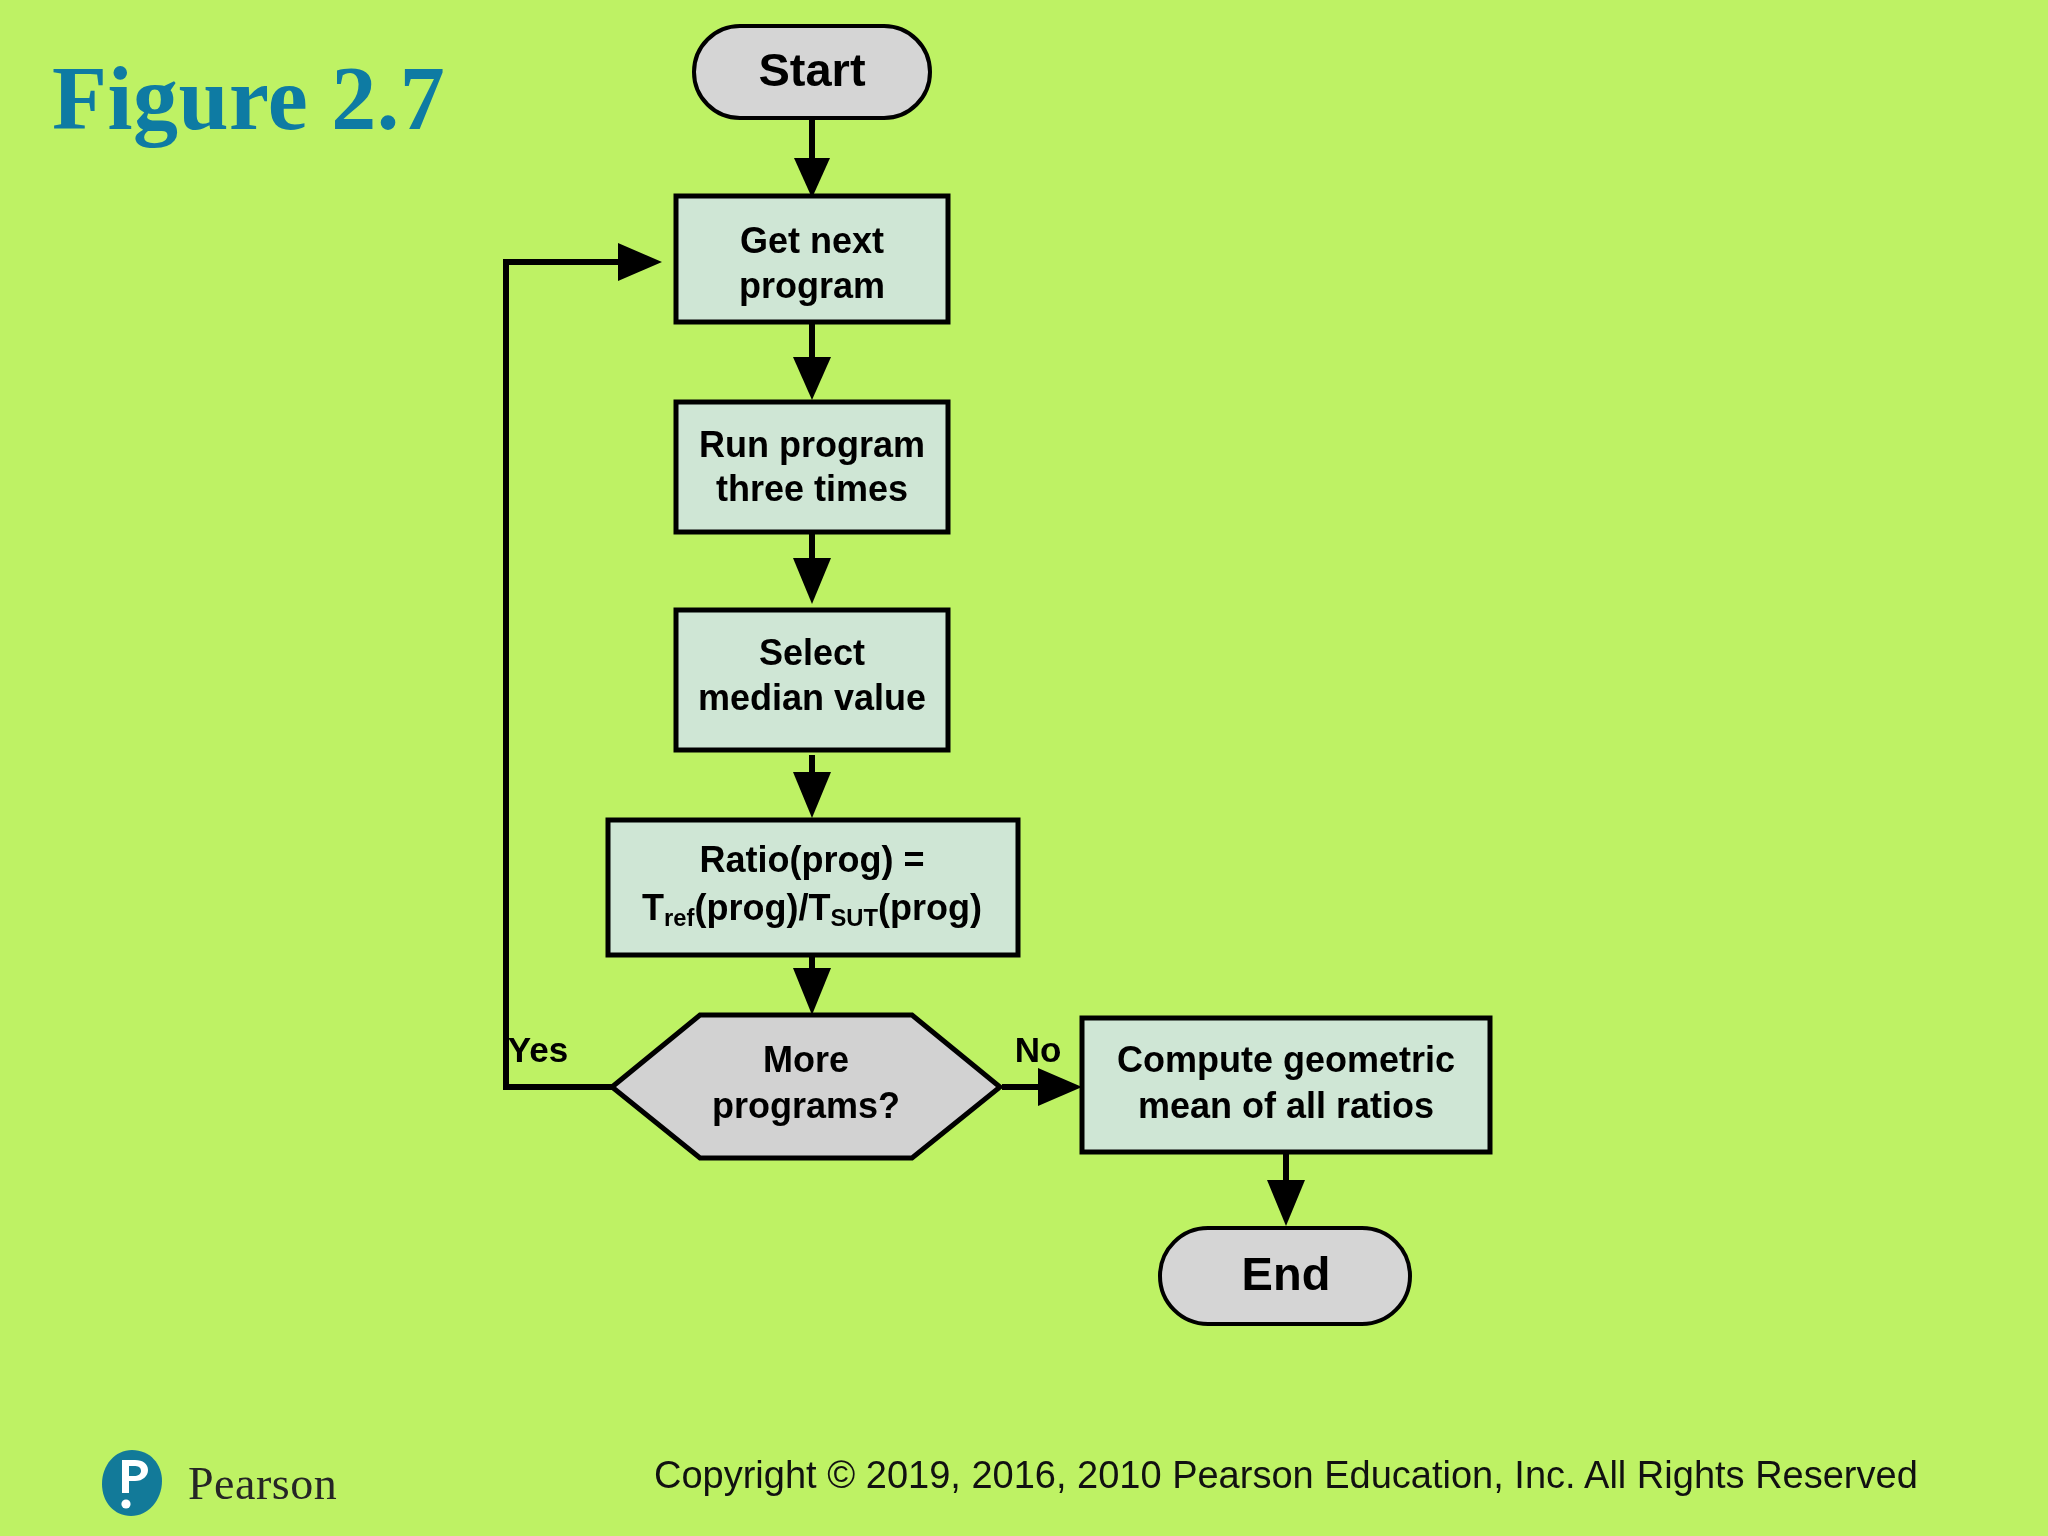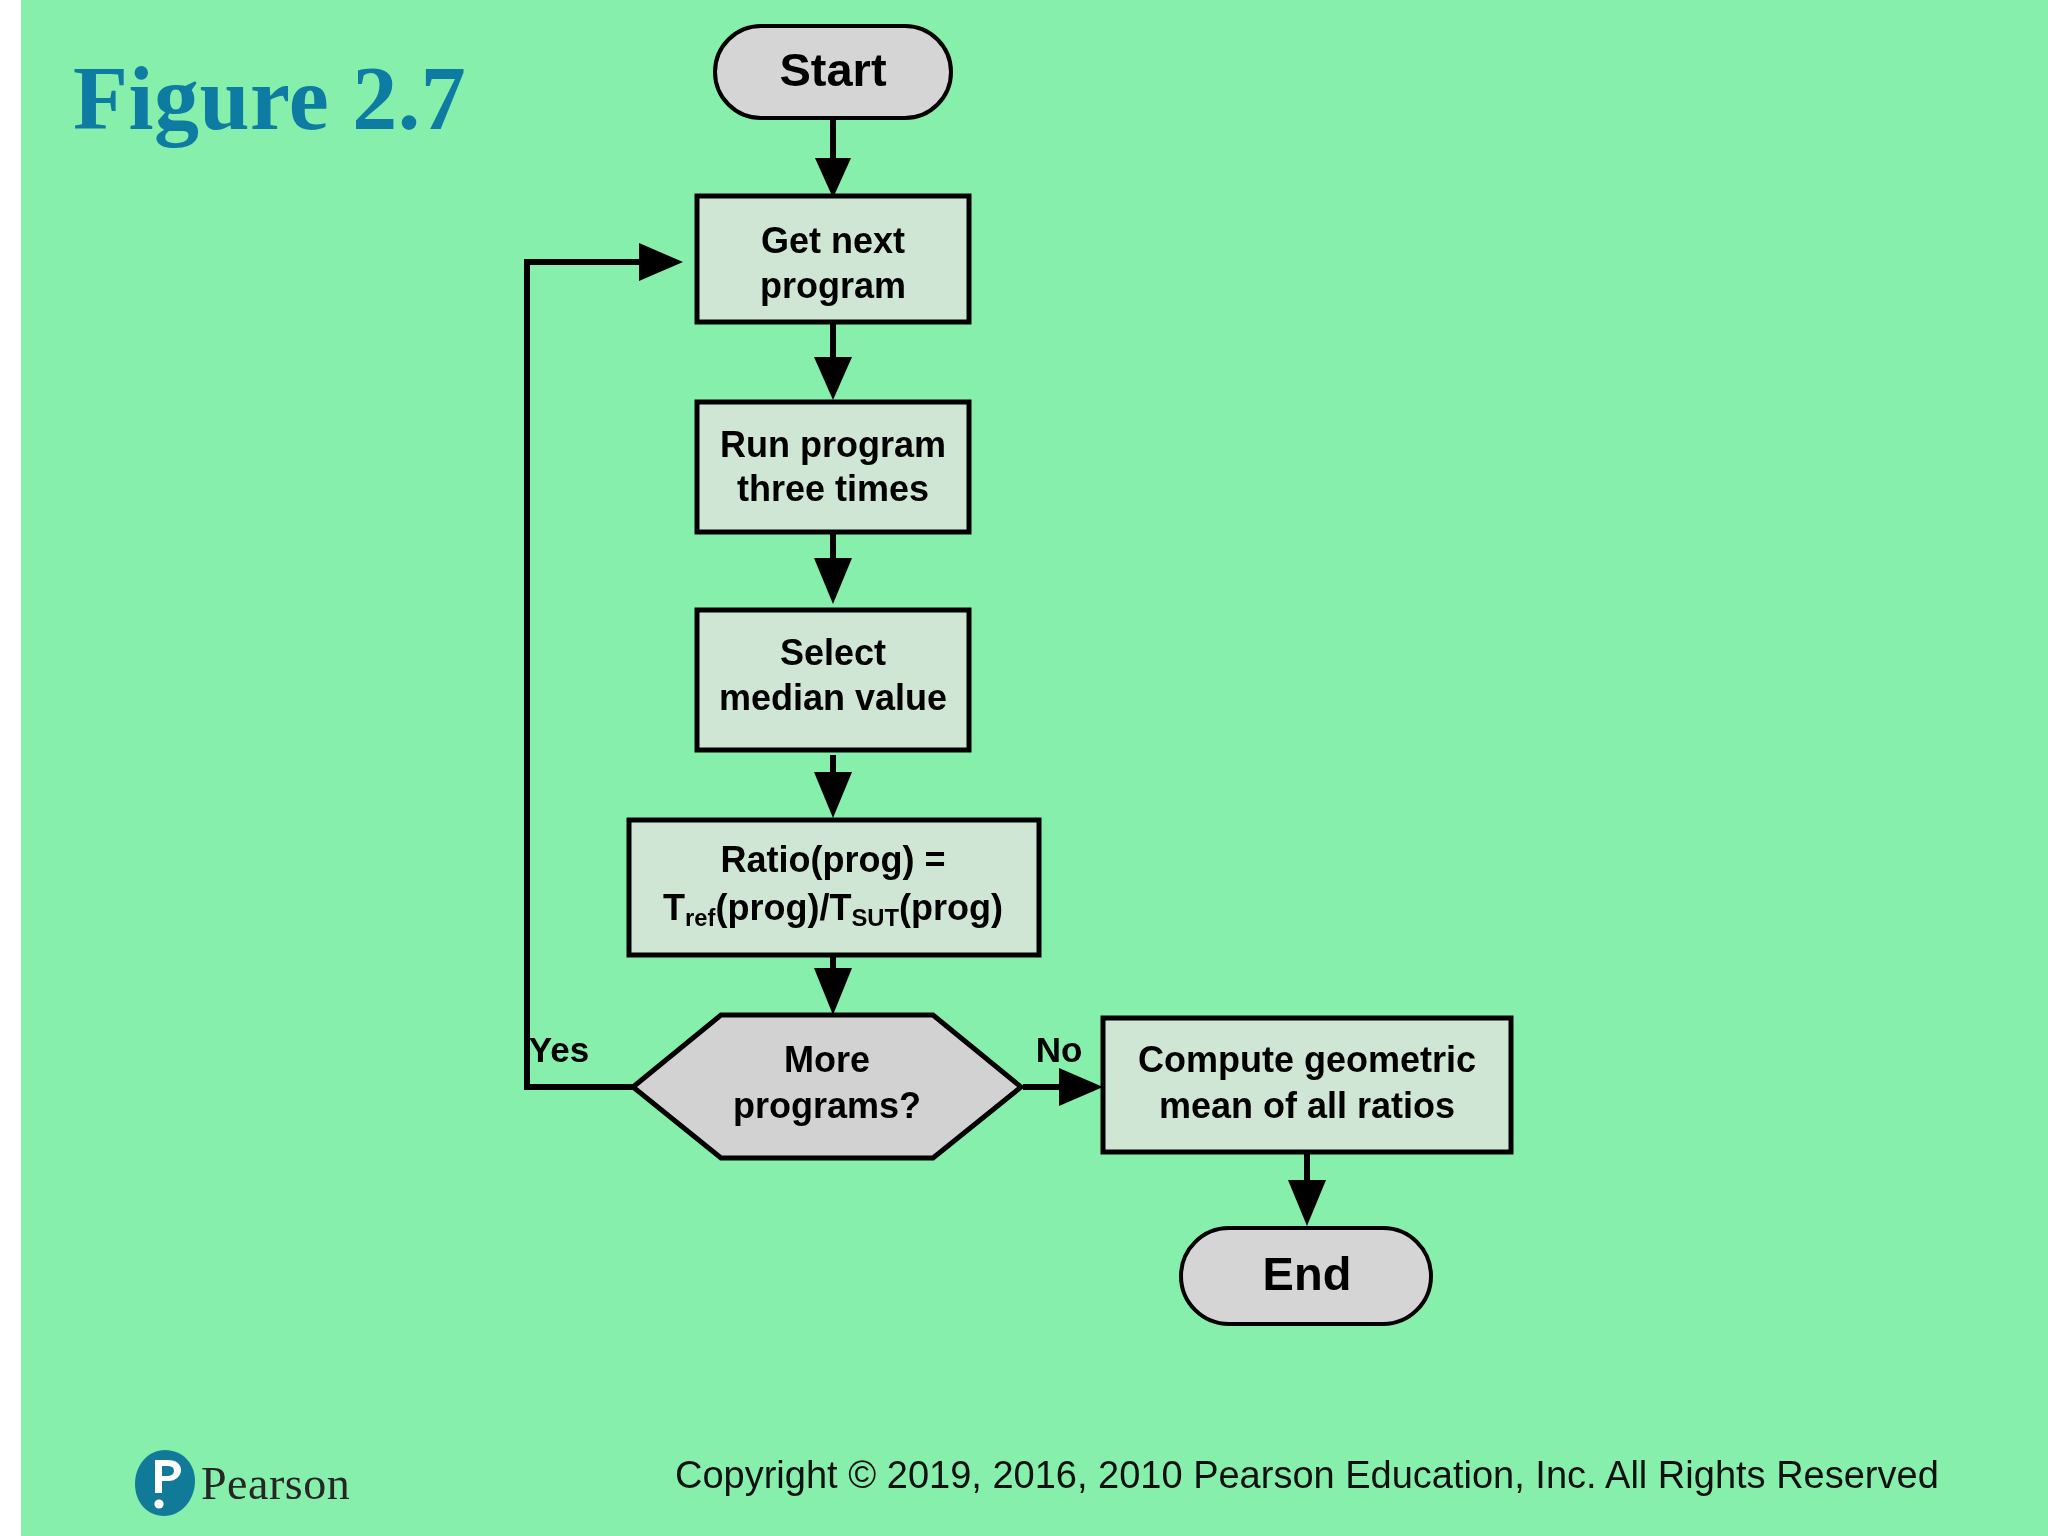--- a/index.html
+++ b/index.html
@@ -12,22 +12,21 @@
     width: 2048px;
     height: 1536px;
     position: relative;
     overflow: hidden;
     font-family: "Liberation Sans", sans-serif;
     color: #000000;
   }
   #slide {
     position: absolute;
     inset: 0;
-    background: #86efac;
-    margin-left: 21px;
+    background: #bef264;
   }
   
   #figure-title {
     position: absolute;
     left: 52px;
     top: 52px;
     font-family: "Liberation Serif", serif;
     font-weight: bold;
     font-size: 90px;
     line-height: 1.05;
@@ -82,25 +81,25 @@
     position: absolute;
     left: 0;
     top: 1444px;
     width: 2048px;
     height: 92px;
     display: flex;
     align-items: center;
   }
   #pearson-logo {
     position: absolute;
-    left: 112px;
+    left: 100px;
     top: 4px;
     display: flex;
     align-items: center;
-    gap: 4px;
+    gap: 24px;
   }
   #pearson-wordmark {
     font-family: "Liberation Serif", serif;
     font-size: 46px;
     color: #262626;
     letter-spacing: 0.5px;
   }
   #copyright {
     position: absolute;
     left: 654px;

